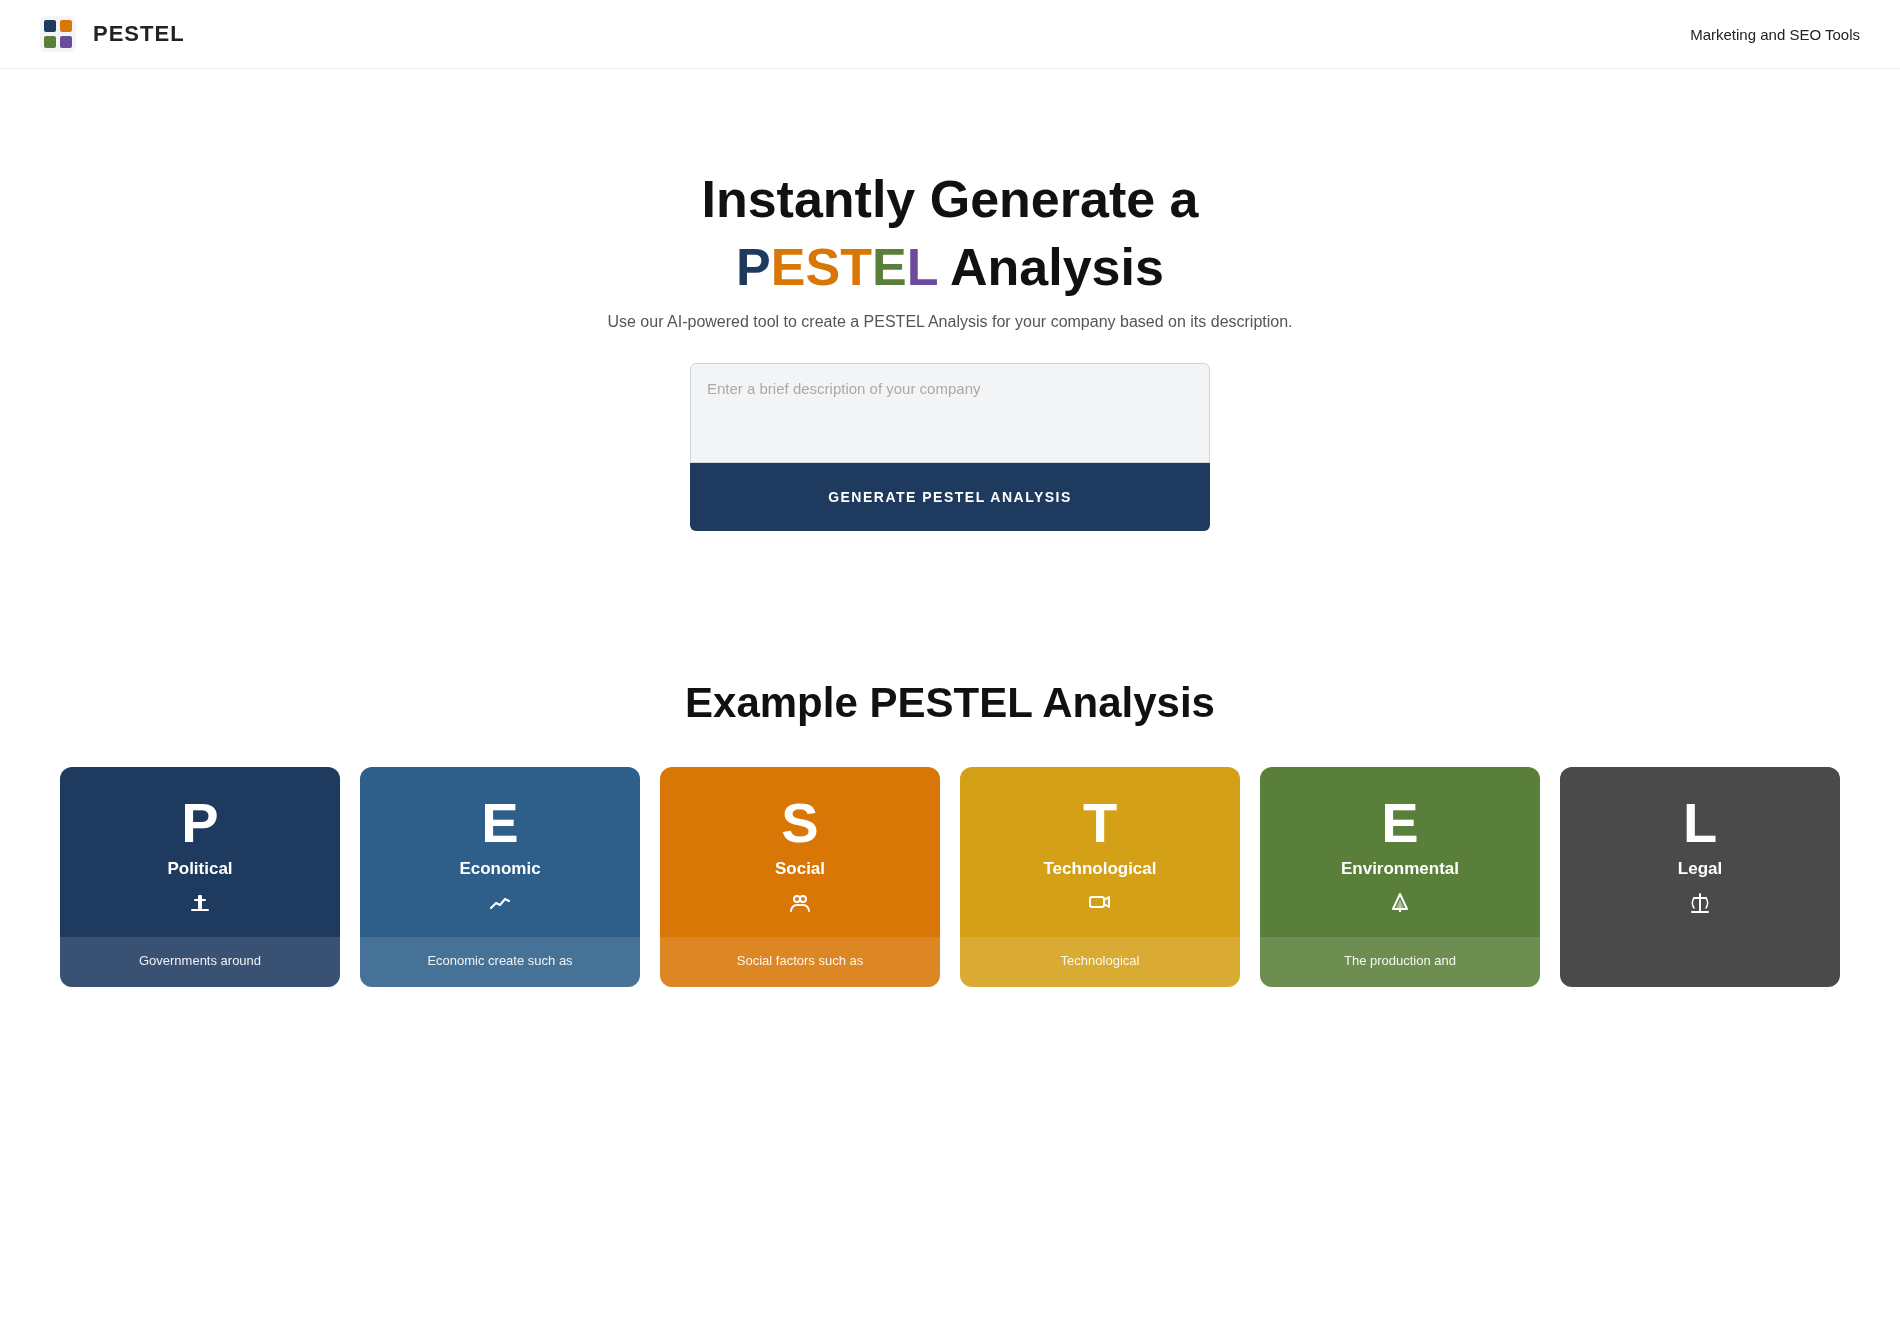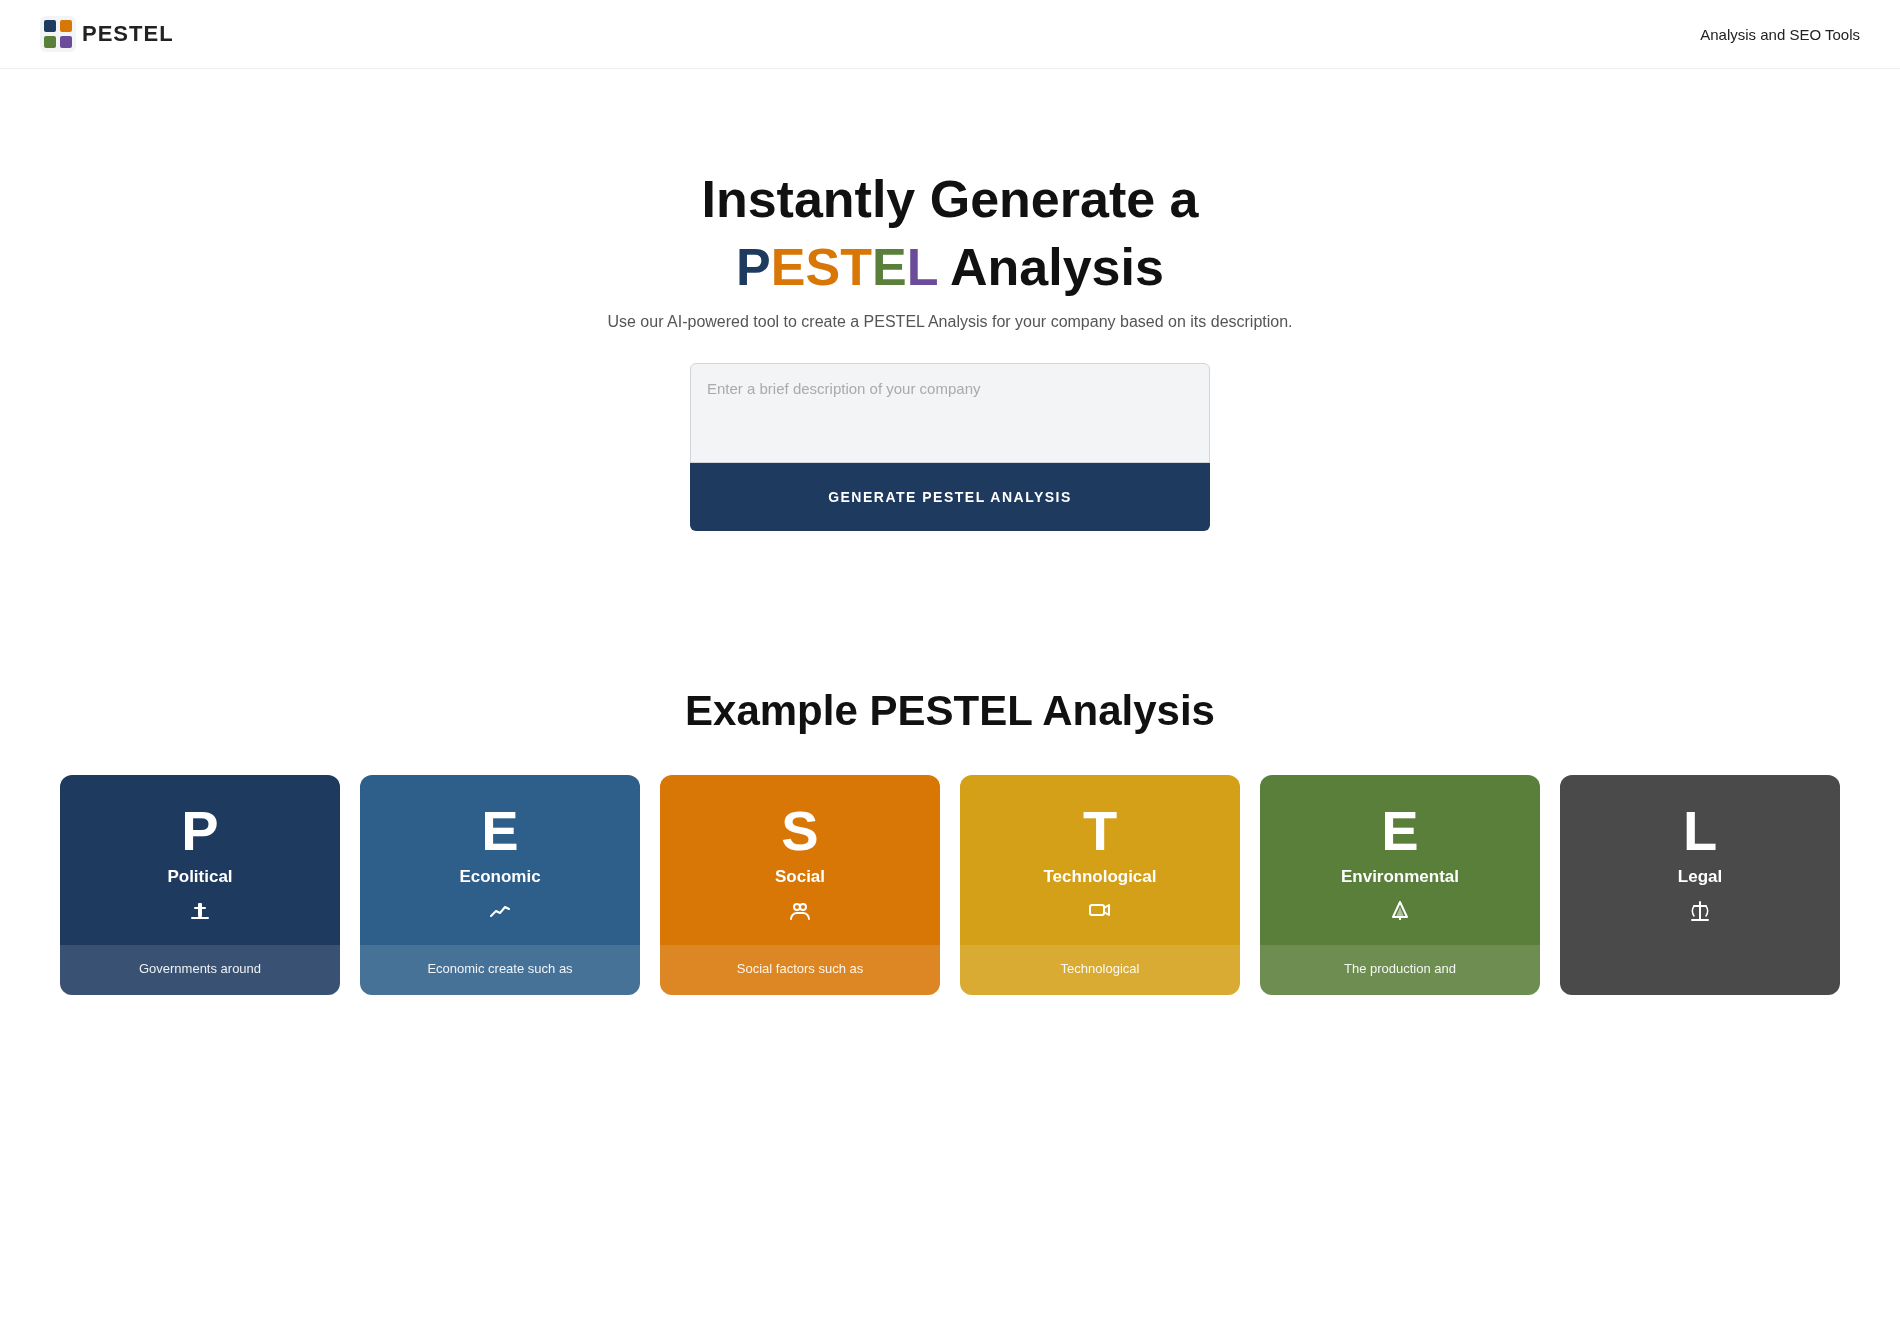--- a/index.html
+++ b/index.html
@@ -9,21 +9,21 @@
     .header {
       display: flex;
       align-items: center;
       justify-content: space-between;
       padding: 16px 40px;
       border-bottom: 1px solid #eee;
     }
     .logo-wrapper {
       display: flex;
       align-items: center;
-      gap: 6px;
+      gap: 17px;
       text-align: right;
     }
     .logo-icon {
       width: 36px;
       height: 36px;
     }
     .logo-text {
       font-size: 22px;
       font-weight: 700;
       letter-spacing: 1px;
@@ -68,21 +68,21 @@
       margin-bottom: 32px;
     }
 
     
     .input-area {
       display: flex;
       flex-direction: column;
       align-items: center;
       gap: 0;
       max-width: 520px;
-      margin: 16px auto;
+      margin: 8px auto;
     }
     .company-textarea {
       width: 100%;
       height: 100px;
       padding: 16px;
       font-size: 15px;
       background: #f3f4f6;
       border: 1.5px solid #d1d5db;
       border-radius: 6px 6px 0 0;
       resize: none;
@@ -183,21 +183,21 @@
   <div class="logo-wrapper">
     <svg class="logo-icon" viewBox="0 0 36 36" fill="none" xmlns="http://www.w3.org/2000/svg">
       <rect width="36" height="36" rx="6" fill="#f3f4f6"></rect>
       <rect x="4" y="4" width="12" height="12" rx="2" fill="#1e3a5f"></rect>
       <rect x="20" y="4" width="12" height="12" rx="2" fill="#d97706"></rect>
       <rect x="4" y="20" width="12" height="12" rx="2" fill="#5a7f3a"></rect>
       <rect x="20" y="20" width="12" height="12" rx="2" fill="#6b4c9a"></rect>
     </svg>
     <span class="logo-text">PESTEL</span>
   </div>
-  <a class="nav-link">Analysis and SEO Tools</a>
+  <a class="nav-link">Marketing and SEO Tools</a>
 </header>
 
 <section class="hero">
   <h1>
     <span class="hero-title-line1">Instantly Generate a</span>
     <span class="hero-title-line2">
       <span class="pestel-colored">
         <span class="p">P</span><span class="e1">E</span><span class="s">S</span><span class="t">T</span><span class="e2">E</span><span class="l">L</span>
       </span> Analysis
     </span>

